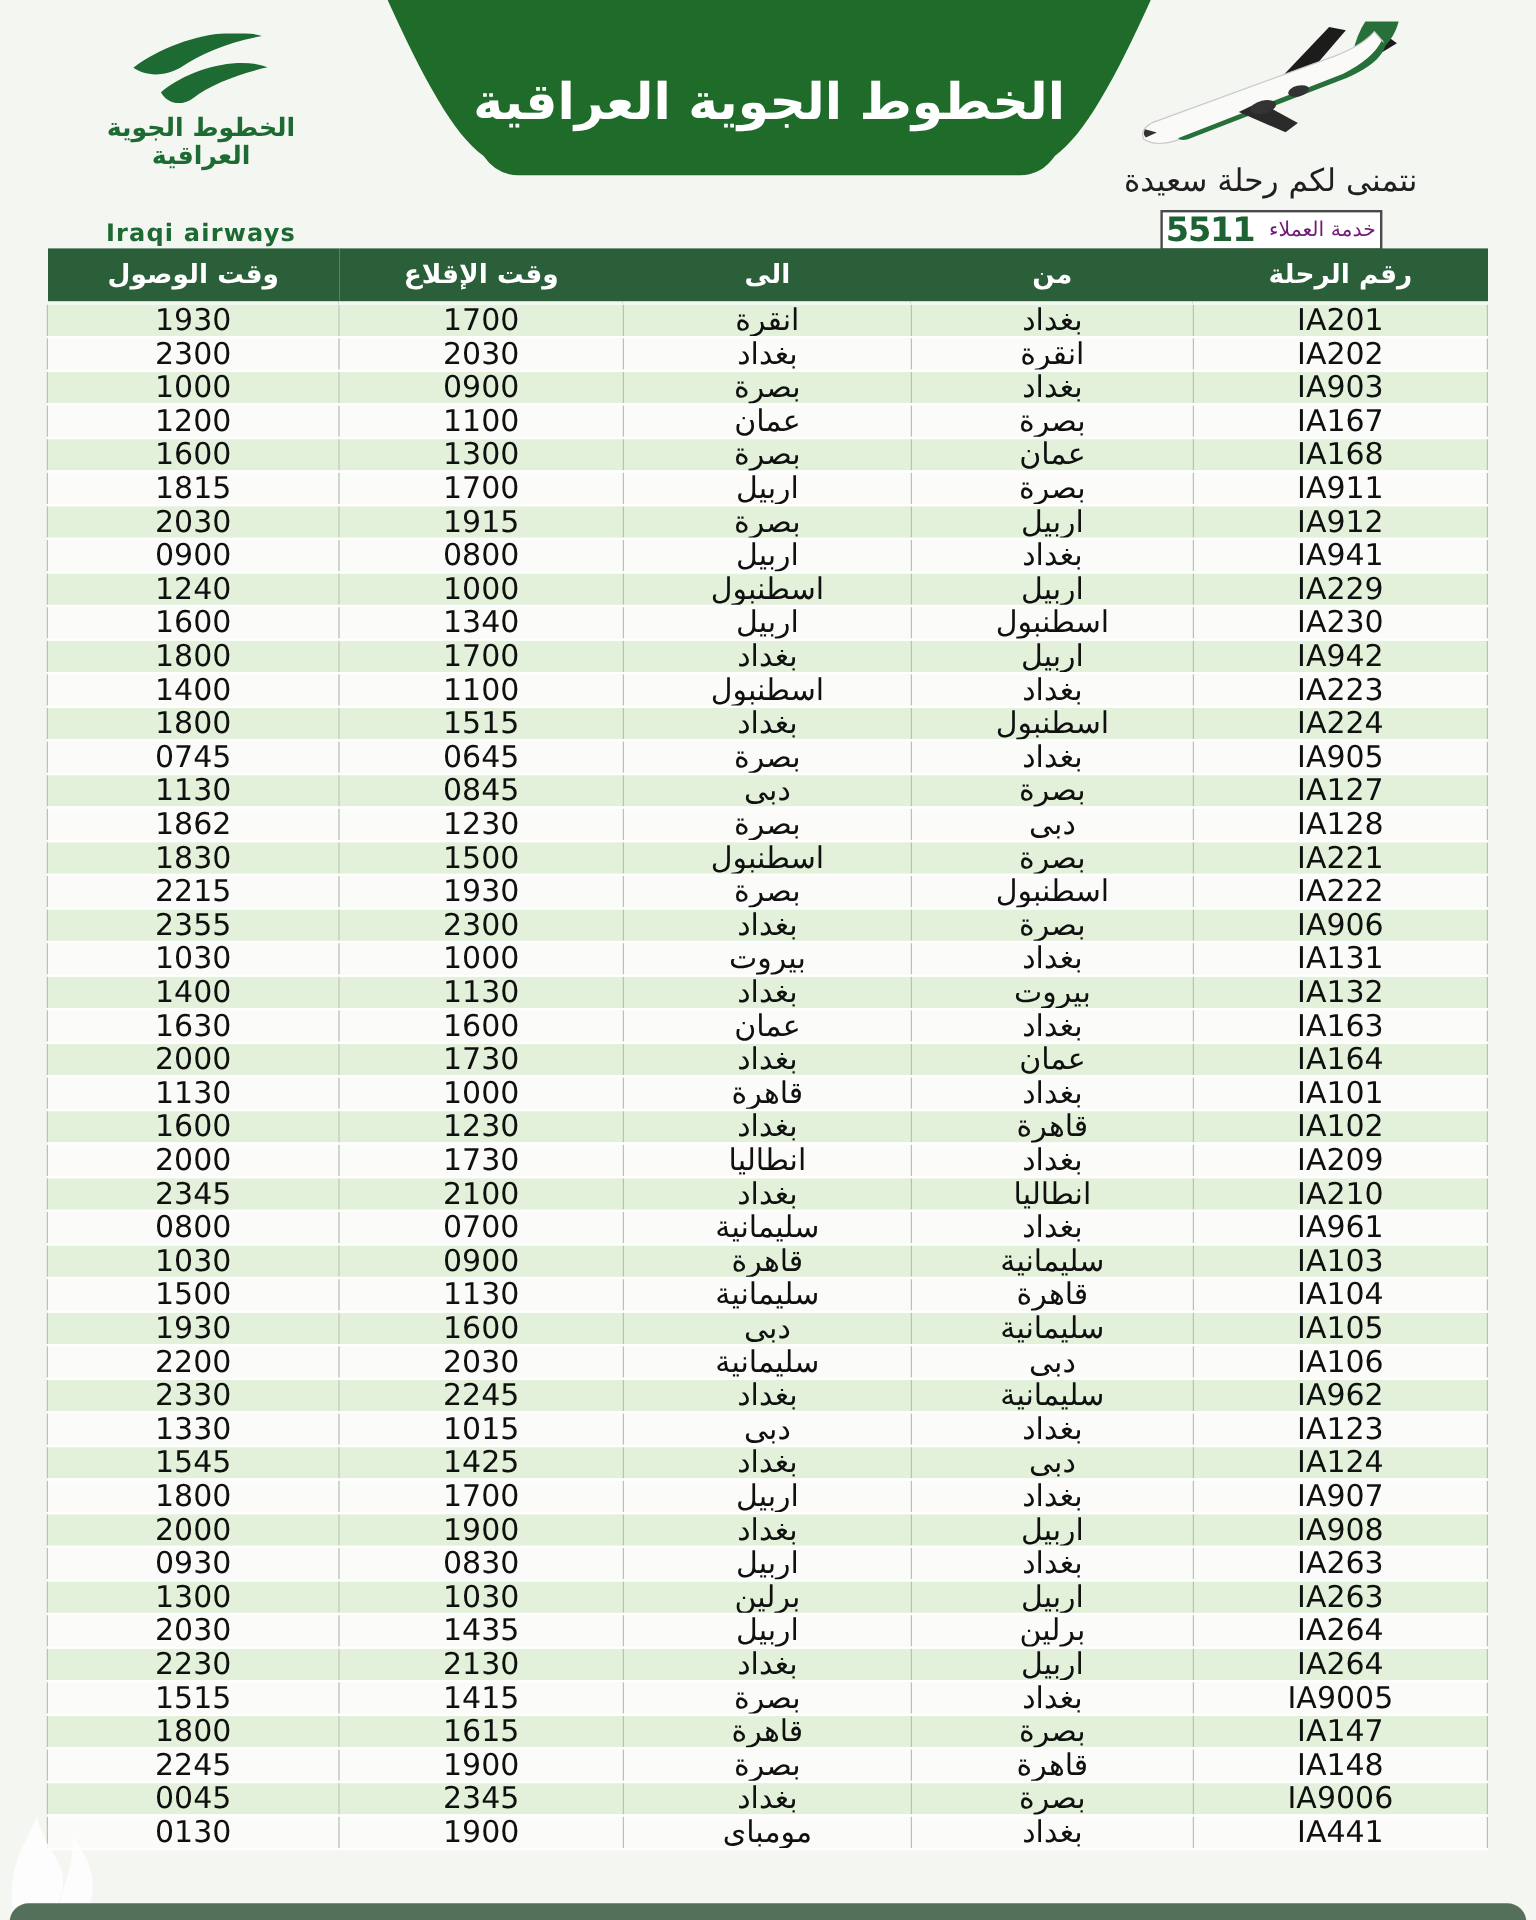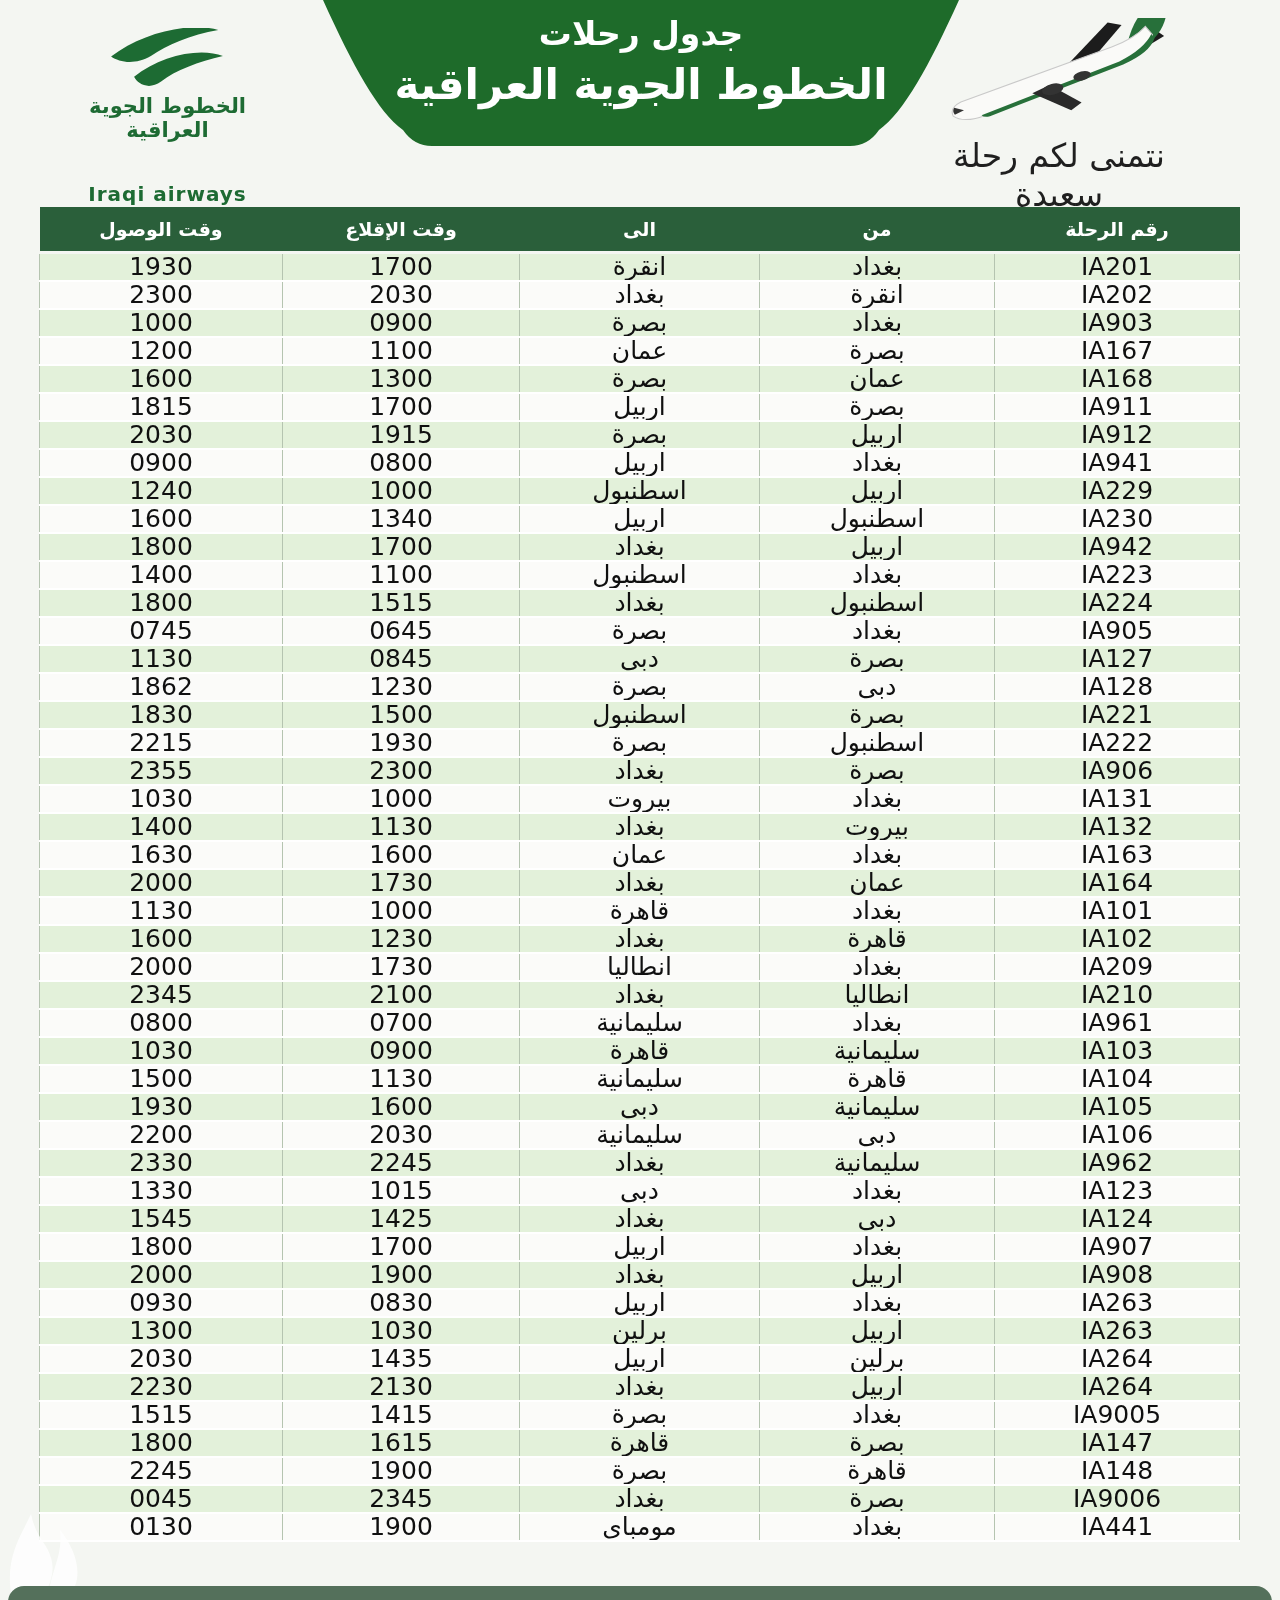--- a/index.html
+++ b/index.html
@@ -26,30 +26,30 @@
   .banner svg{position:absolute;inset:0;}
   .banner-line1{position:absolute;top:14px;width:100%;text-align:center;color:#fff;
     font-size:33px;font-weight:bold;direction:rtl;}
   .banner-line2{position:absolute;top:60px;width:100%;text-align:center;color:#fff;
     font-size:42px;font-weight:bold;direction:rtl;}
   .date-line{position:absolute;left:323px;top:156px;width:636px;text-align:center;
     color:#2a6b3e;font-size:30px;font-weight:bold;direction:rtl;}
 
   
   .plane-area{position:absolute;left:928px;top:18px;width:262px;text-align:center;}
-  .wish{font-size:33px;color:#1f1f1f;font-weight:500;direction:rtl;margin-top:0px;}
+  .wish{font-size:26px;color:#1f1f1f;font-weight:500;direction:rtl;margin-top:0px;}
   .cs-box{margin:9px auto 0;width:185px;height:34px;border:2px solid #4a4a4a;background:#fff;
     display:flex;direction:rtl;align-items:center;justify-content:center;gap:12px;box-sizing:border-box;}
   .cs-label{font-size:17px;color:#701a75;}
   .cs-number{font-size:28px;font-weight:bold;color:#1d6233;letter-spacing:-1px;line-height:28px;}
 
   
   .flights{position:absolute;left:40px;top:207px;width:1200px;direction:rtl;}
   table{width:1200px;border-collapse:collapse;table-layout:fixed;}
-  thead th{height:44px;background:#2a5f3a;color:#fff;font-size:19px;font-weight:bold;
+  thead th{height:44px;background:#2a5f3a;color:#fff;font-size:22px;font-weight:bold;
     border-bottom:3px solid #f4f6f2;padding:0;}
   tbody td{height:26px;padding:0;text-align:center;font-size:25px;line-height:26px;color:#101010;
     border-bottom:2px solid #ffffff;border-left:1px solid #b5c4b0;border-right:1px solid #b5c4b0;
     overflow:hidden;white-space:nowrap;}
   tr.row-green td{background:#e3f1da;}
   tr.row-white td{background:#fbfbf9;}
 
   
   .note{position:absolute;left:0;top:1543px;width:1280px;text-align:center;direction:rtl;
     font-size:22px;font-weight:bold;color:#141414;}
@@ -88,21 +88,20 @@
           <path d="M1,9 L17,1.5 L13.8,16.5 L9.3,11.6 L6.8,15 L6.2,10.6 Z" fill="#101010"></path>
         </svg>
       </span>
     </div>
   </div>
 
   <div class="banner">
     <svg width="636" height="150" viewBox="0 0 636 150">
       <path d="M0,0 L636,0 C606,66 581,112 556,130 Q545,146 527,146 L109,146 Q91,146 80,130 C55,112 30,66 0,0 Z" fill="#1e6b2a"></path>
     </svg>
-    <div class="banner-line1">جدول رحلات</div>
     <div class="banner-line2">الخطوط الجوية العراقية</div>
   </div>
 
   <div class="plane-area">
     <svg width="252" height="114" viewBox="0 0 250 115">
       <g transform="rotate(-14 125 60)">
         <path d="M120,60 L186,18 L199,24 L140,66 Z" fill="#1c1c1c"></path>
         <path d="M196,48 L232,38 L238,45 L206,55 Z" fill="#1c1c1c"></path>
         <path d="M200,44 Q214,16 238,8 L246,23 Q238,43 215,51 Z" fill="#27703a"></path>
         <path d="M12,72 Q10,63 23,60 L184,43 Q209,40 222,31 L227,41 Q219,56 189,61 L45,79 Q21,82 12,72 Z" fill="#fafaf8" stroke="#c9c9c9" stroke-width="1"></path>

